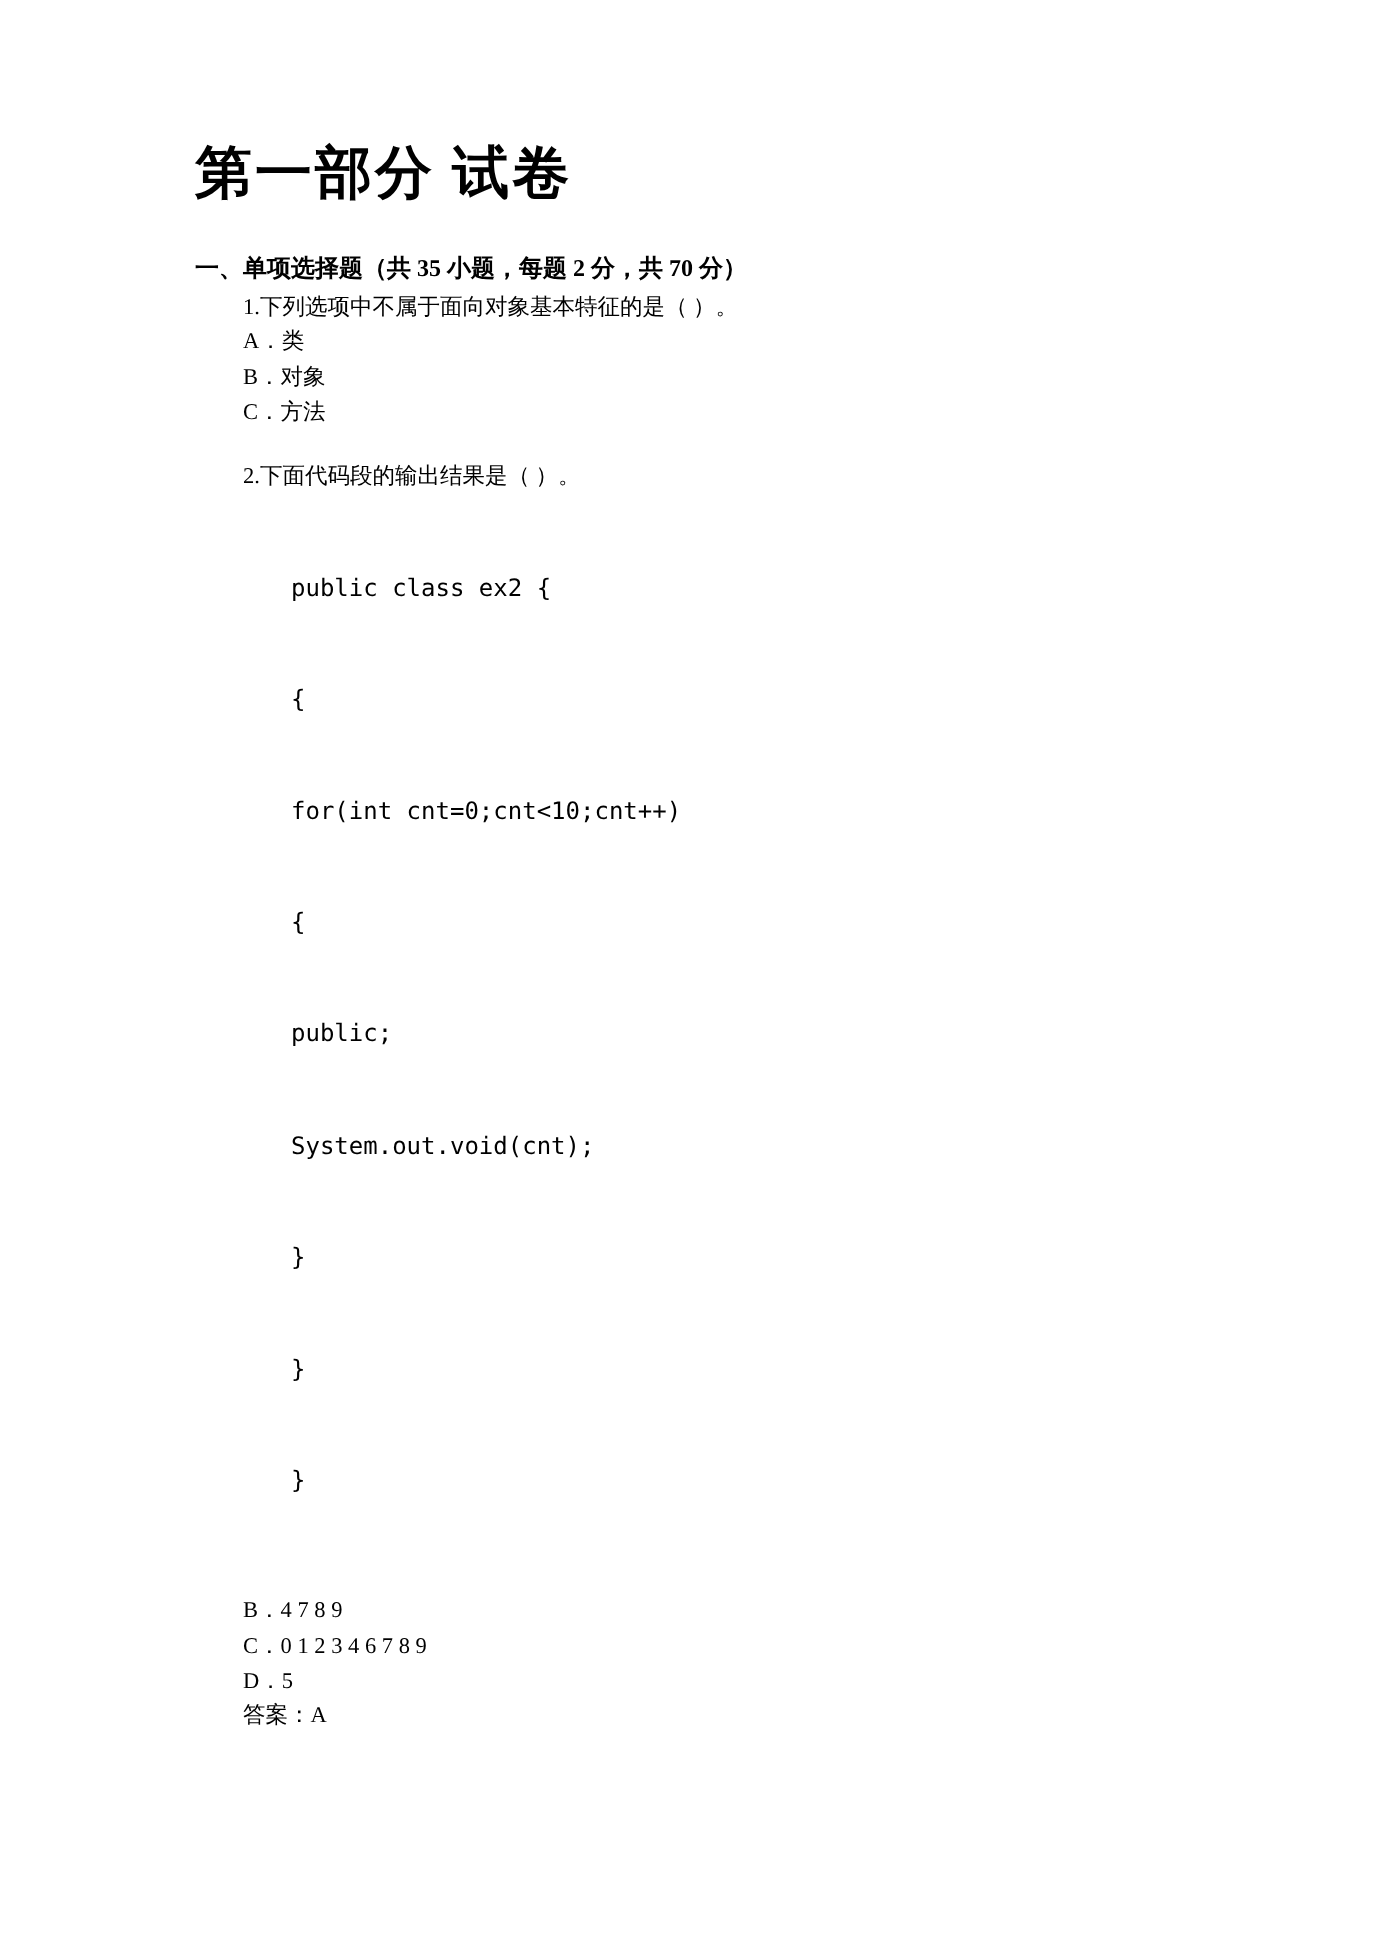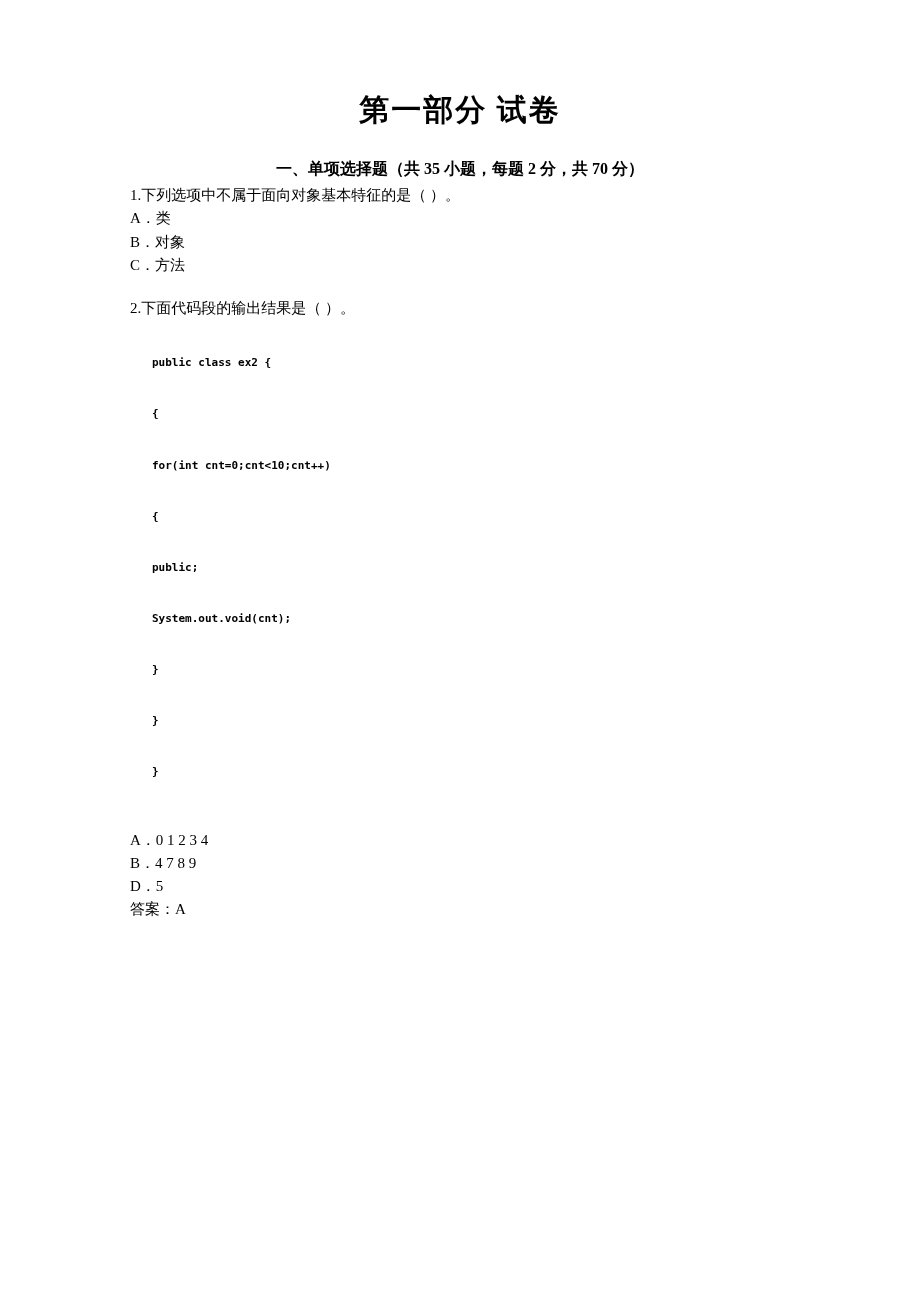--- a/index.html
+++ b/index.html
@@ -11,47 +11,45 @@
   }
   .page {
     width: 920px;
     min-height: 1302px;
     margin: 0 auto;
     box-sizing: border-box;
     padding: 90px 130px 0 130px;
     position: relative;
   }
   .title {
-    text-align: center;
-    font-size: 30px;
+    text-align: left;
+    font-size: 38px;
     font-weight: bold;
     font-family: "SimSun", "宋体", serif;
     margin: 0 0 28px 0;
     letter-spacing: 2px;
   }
   .section-header {
     font-size: 16px;
     font-weight: bold;
     font-family: "SimSun", "宋体", serif;
     margin: 0 0 4px 0;
-    text-align: center;
   }
   .q {
     font-size: 15px;
     line-height: 1.55;
     margin-bottom: 20px;
     font-family: "SimSun", "宋体", serif;
   }
-  .q div { white-space: pre-wrap; }
+  .q div { white-space: pre-wrap; margin-left: 32px; }
   .code-block {
     margin-left: 2em;
     font-family: "SimSun", "宋体", monospace;
-    font-size: 11px;
+    font-size: 16px;
     line-height: 1.55;
-    font-weight: bold;
   }
 </style>
 </head>
 <body>
 
 <div class="page">
 
   <h1 class="title">第一部分 试卷</h1>
 
   <div class="section-header">一、单项选择题（共 35 小题，每题 2 分，共 70 分）</div>
@@ -70,19 +68,19 @@
       <div>{</div>
       <div>for(int cnt=0;cnt&lt;10;cnt++)</div>
       <div>{</div>
       <div>public;</div>
       <div>System.out.void(cnt);</div>
       <div>}</div>
       <div>}</div>
       <div>}</div>
     </div>
     <div style="height:14px"></div>
-    <div>A．0 1 2 3 4</div>
     <div>B．4 7 8 9</div>
+    <div>C．0 1 2 3 4 6 7 8 9</div>
     <div>D．5</div>
     <div>答案：A</div>
   </div>
 
 </div>
 
 </body></html>

